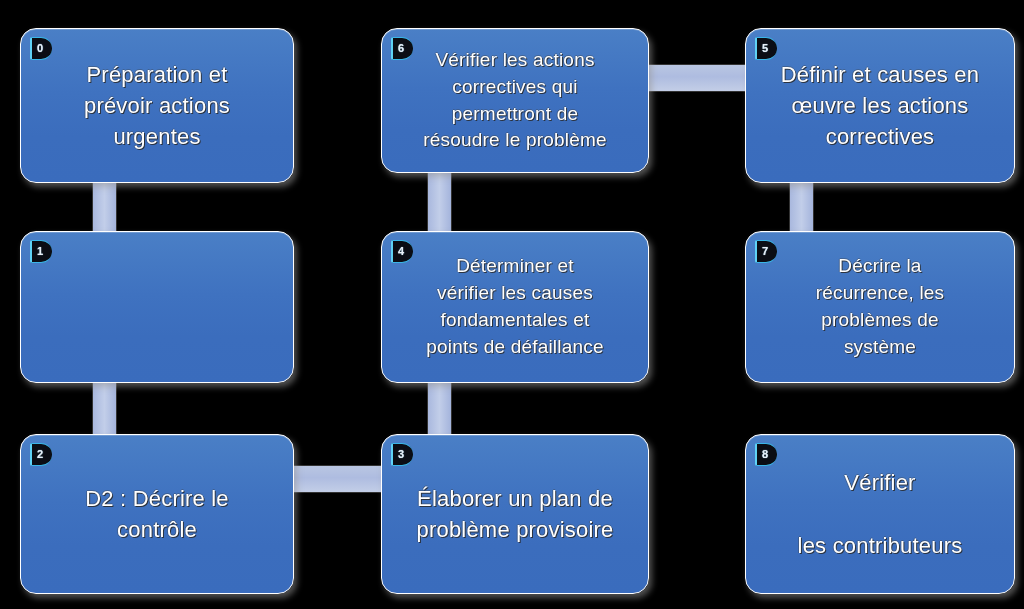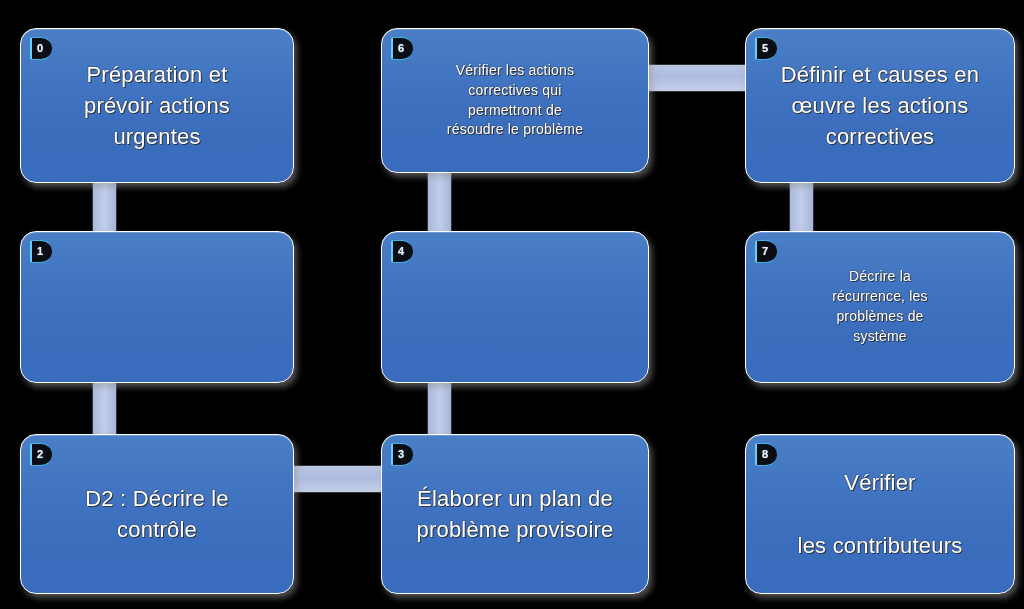--- a/index.html
+++ b/index.html
@@ -56,21 +56,21 @@
     padding: 0 10px;
     text-shadow:
       1px 1px 0 rgba(40,40,40,0.85),
       -1px 0 0 rgba(60,60,60,0.35),
       0 -1px 0 rgba(60,60,60,0.35);
     white-space: pre-line;
     font-weight: 400;
   }
 
   
-  .node-label.sm { font-size: 14px; text-align: center; }
+  .node-label.sm { font-size: 19px; text-align: center; }
 
   
   .badge {
     position: absolute;
     left: 9px;
     top: 8px;
     width: 22px;
     height: 23px;
     border-radius: 2px 11px 11px 2px;
     background: #0b0d14;
@@ -142,20 +142,24 @@
   <div class="node" style="left:20px; top:231px; width:274px; height:152px;">
     <div class="badge">
       <span class="badge-num">1</span>
     </div>
   </div>
 
   <div class="node" style="left:381px; top:231px; width:268px; height:152px;">
     <div class="badge">
       <span class="badge-num">4</span>
     </div>
+    <div class="node-label sm">Déterminer et
+vérifier les causes
+fondamentales et
+points de défaillance</div>
   </div>
 
   <div class="node" style="left:745px; top:231px; width:270px; height:152px;">
     <div class="badge">
       <span class="badge-num">7</span>
     </div>
     <div class="node-label sm">Décrire la
 récurrence, les
 problèmes de
 système</div>

